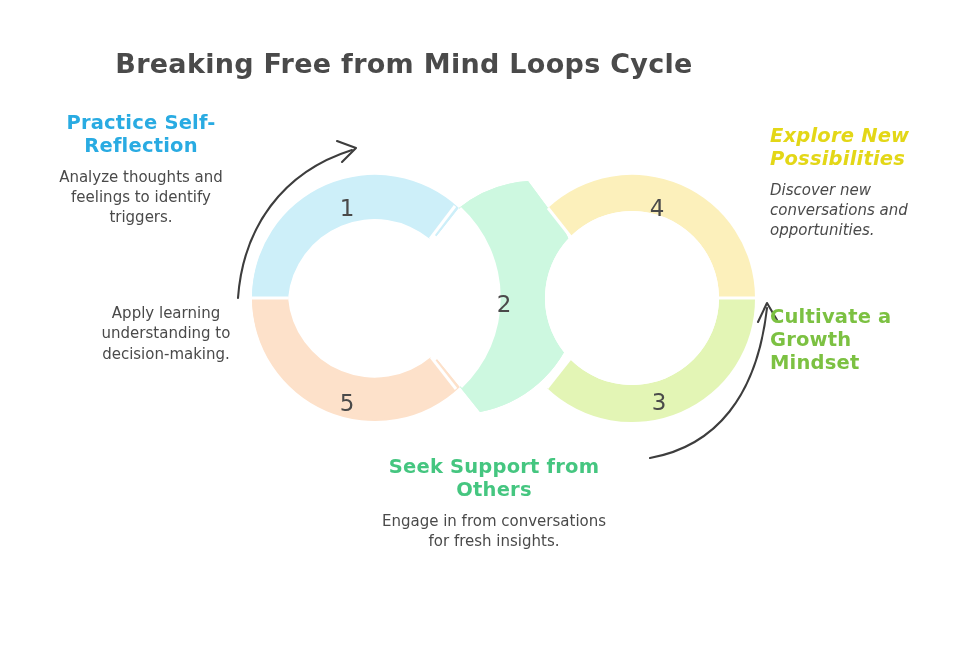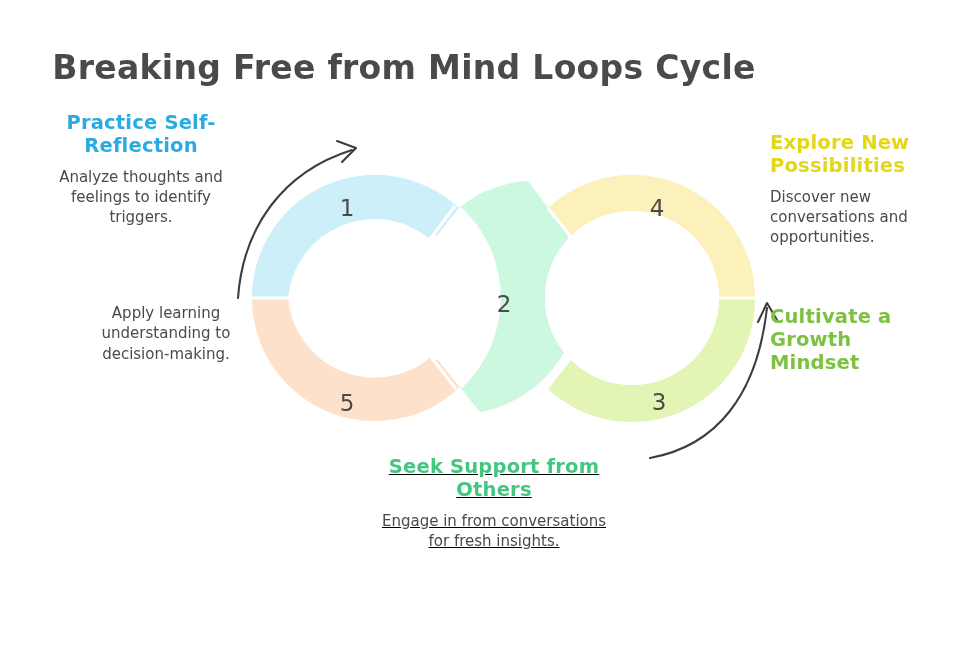--- a/index.html
+++ b/index.html
@@ -24,21 +24,21 @@
   }
 
   
   .title {
     position: absolute;
     left: 0;
     top: 48px;
     width: 808px;
     text-align: center;
     font-family: "DejaVu Sans", sans-serif;
-    font-size: 33px;
+    font-size: 27px;
     font-weight: bold;
     letter-spacing: 0.3px;
     color: #4a4a4a;
   }
 
   
   #diagram {
     position: absolute;
     left: 0;
     top: 0;
@@ -66,26 +66,26 @@
   .block .body {
     font-family: "DejaVu Sans", sans-serif;
     font-size: 15px;
     line-height: 1.36;
     color: #4a4a4a;
     margin-top: 9px;
   }
 
   .align-right { text-align: center; }
   .align-left  { text-align: left; }
-  .align-center{ text-align: center; text-decoration: underline; }
+  .align-center{ text-align: center; }
 
   
   #block-self-reflection { left: 42px;  top: 112px; width: 198px; }
   #block-decisions       { left: 92px;  top: 294px; width: 148px; }
-  #block-possibilities   { left: 770px; top: 132px; width: 178px; }
+  #block-possibilities   { left: 770px; top: 125px; width: 178px; font-style: italic; }
   #block-growth          { left: 770px; top: 294px; width: 172px; margin-top: 12px; }
   #block-support         { left: 380px; top: 456px; width: 228px; }
 </style>
 </head>
 <body>
 
 <div id="stage">
 
   <div class="title">Breaking Free from Mind Loops Cycle</div>
 

